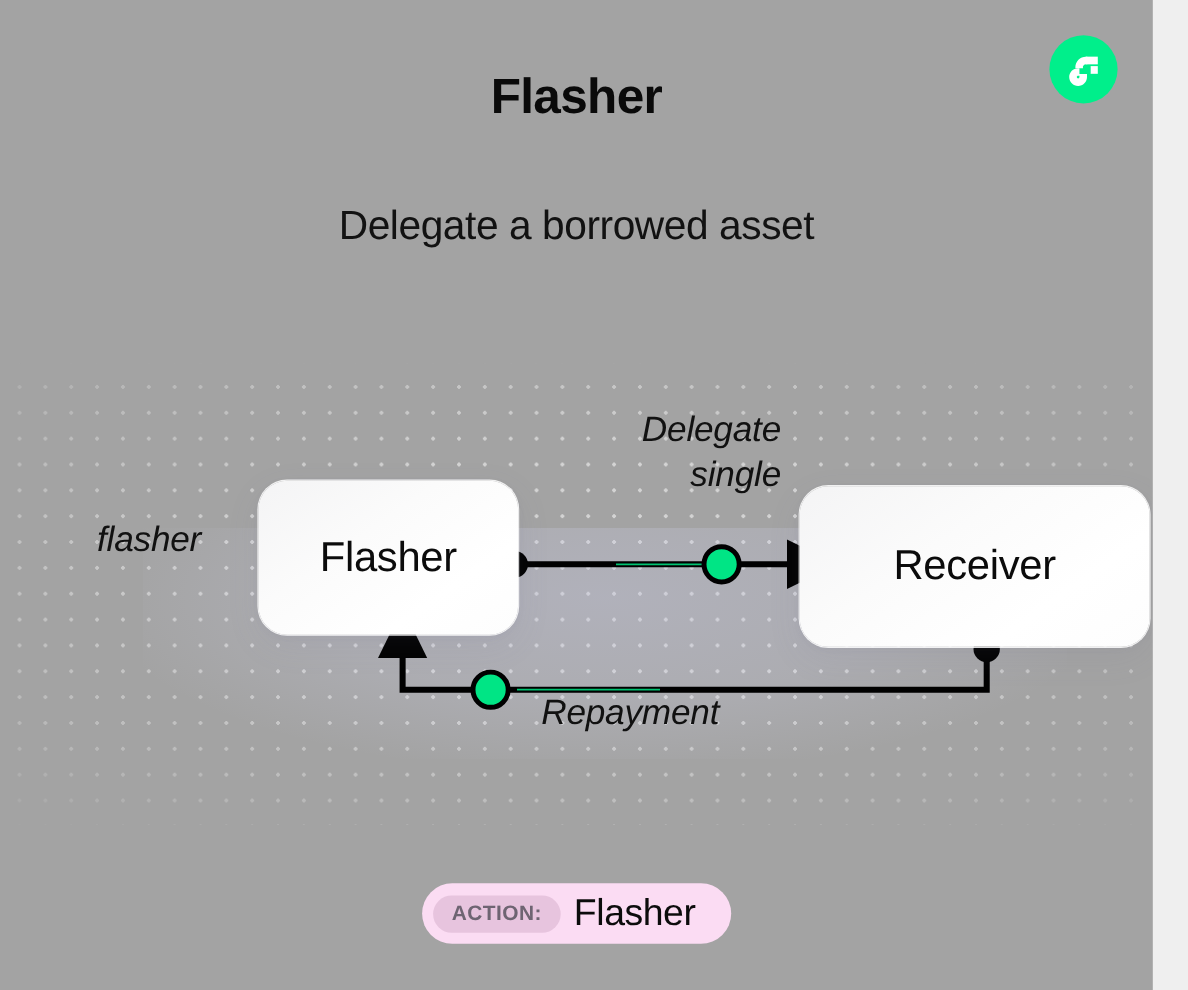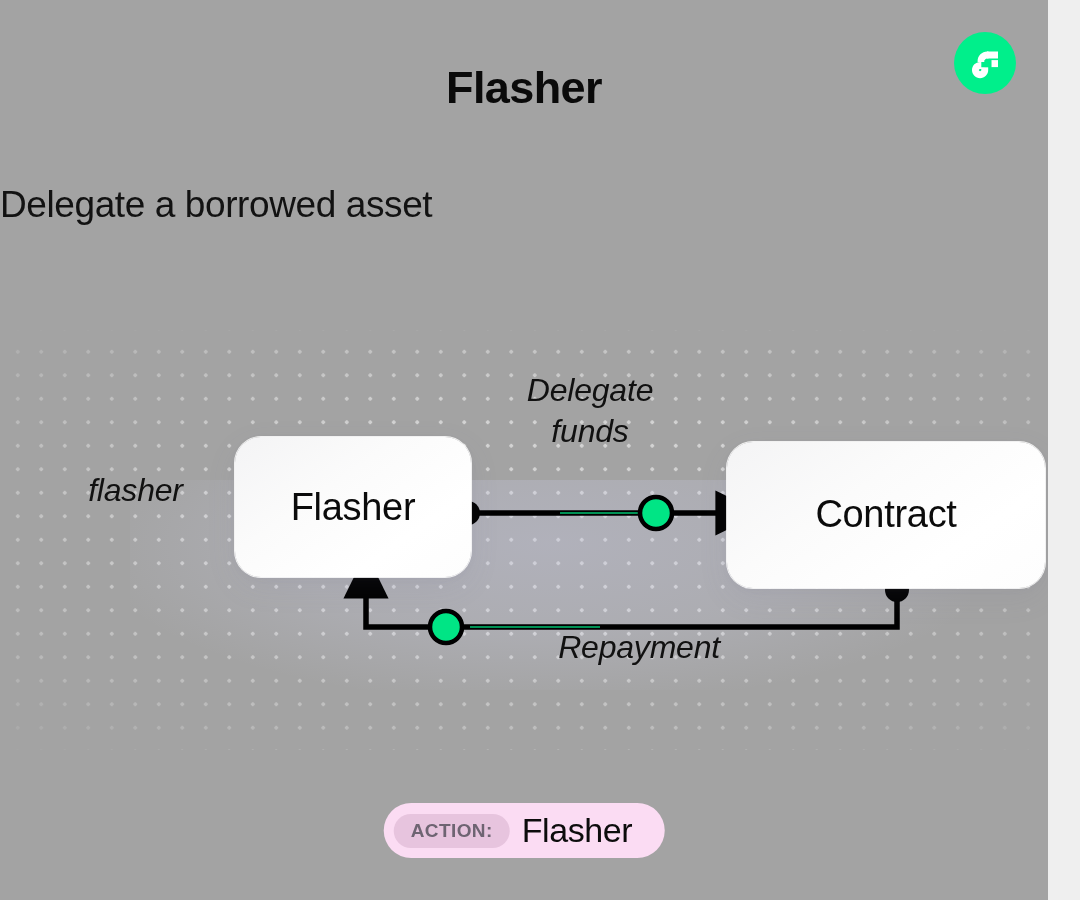--- a/index.html
+++ b/index.html
@@ -31,21 +31,21 @@
 
   
   .page-title {
     position:absolute; left:0; right:0; top:62px;
     text-align:center;
     font-size:45px; font-weight:700; color:#0a0a0a;
     letter-spacing:-0.6px;
   }
   .subtitle {
     position:absolute; left:0; right:0; top:180px;
-    text-align:left;
+    text-align:center;
     font-size:37px; font-weight:400; color:#121212;
     line-height:1.33;
     letter-spacing:-0.4px;
   }
   .subtitle .ln { display:block; }
 
   
   #diagram {
     position:absolute; left:0; top:330px;
     width:1080px; height:420px;
@@ -94,22 +94,22 @@
   
   .annot {
     position:absolute;
     font-style:italic; font-weight:400;
     color:#111; font-size:32px; line-height:1.28;
     text-align:center; letter-spacing:-0.2px;
     white-space:nowrap;
   }
   .annot span { display:block; }
   #annot-call     { left:48px;  top:140px; width:175px; }
-  #annot-delegate { left:470px; top:40px;  width:240px; }
-  #annot-repay    { left:480px; top:297px; width:240px; text-align:right; }
+  #annot-delegate { left:470px; top:40px;  width:240px;text-align:right; }
+  #annot-repay    { left:492px; top:297px; width:240px; text-align:left; }
 
   svg.edges { position:absolute; inset:0; width:1080px; height:420px; overflow:visible; }
 
   
   .action-badge {
     position:absolute; left:50%; transform:translateX(-50%);
     top:803px;
     display:flex; align-items:center; gap:12px;
     background:#fbdcf3; border-radius:30px;
     padding:8px 26px 8px 10px;
@@ -177,31 +177,31 @@
         <circle cx="446" cy="297" r="16" fill="#00e585" stroke="#000" stroke-width="4.5"></circle>
       </g>
     </svg>
 
     <div class="node" id="node-flasher">
       <span>Flasher</span>
     </div>
 
     <div class="node" id="node-receiver">
       <div class="lines">
-        <span>Contract</span>
+        <span>Receiver</span>
       </div>
     </div>
 
     <div class="annot" id="annot-call">
       <span>flasher</span>
     </div>
 
     <div class="annot" id="annot-delegate">
       <span>Delegate</span>
-      <span>funds</span>
+      <span>single</span>
     </div>
 
     <div class="annot" id="annot-repay">
       <span>Repayment</span>
     </div>
   </div>
 
   <div class="action-badge">
     <span class="chip">ACTION:</span>
     <span class="val">Flasher</span>

